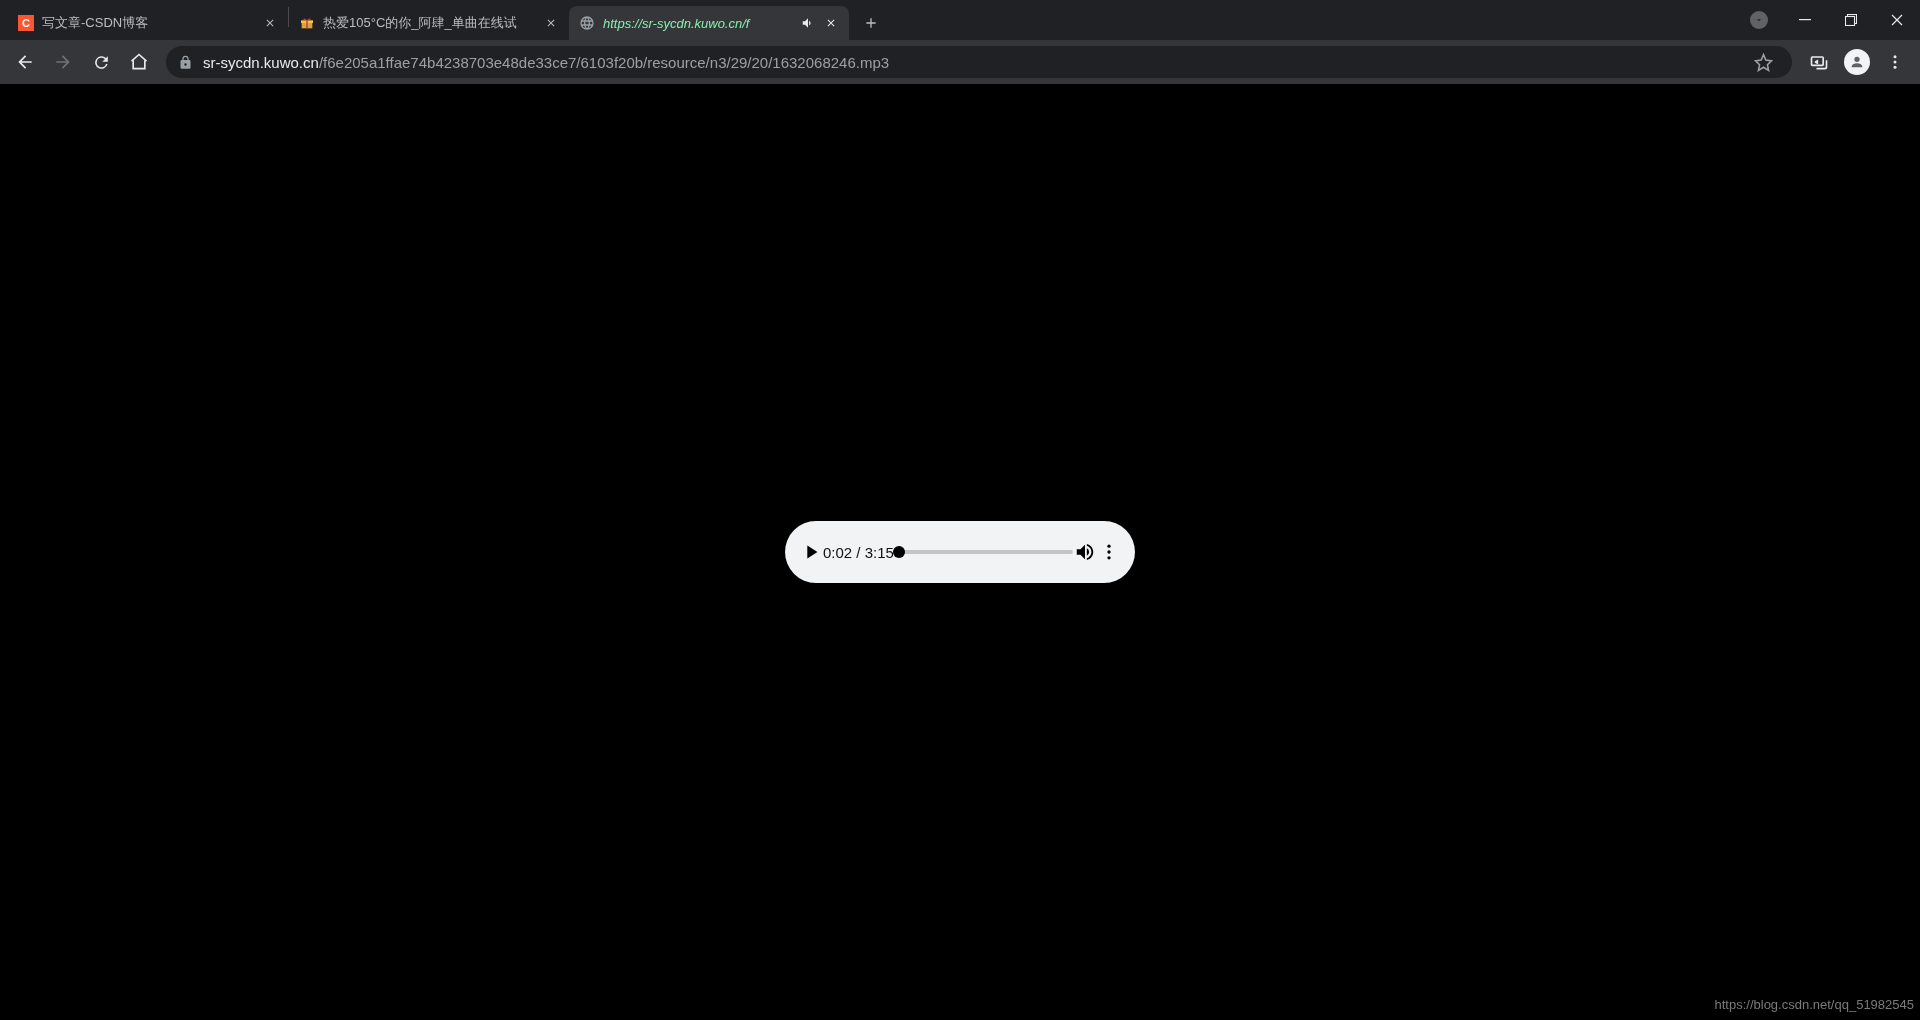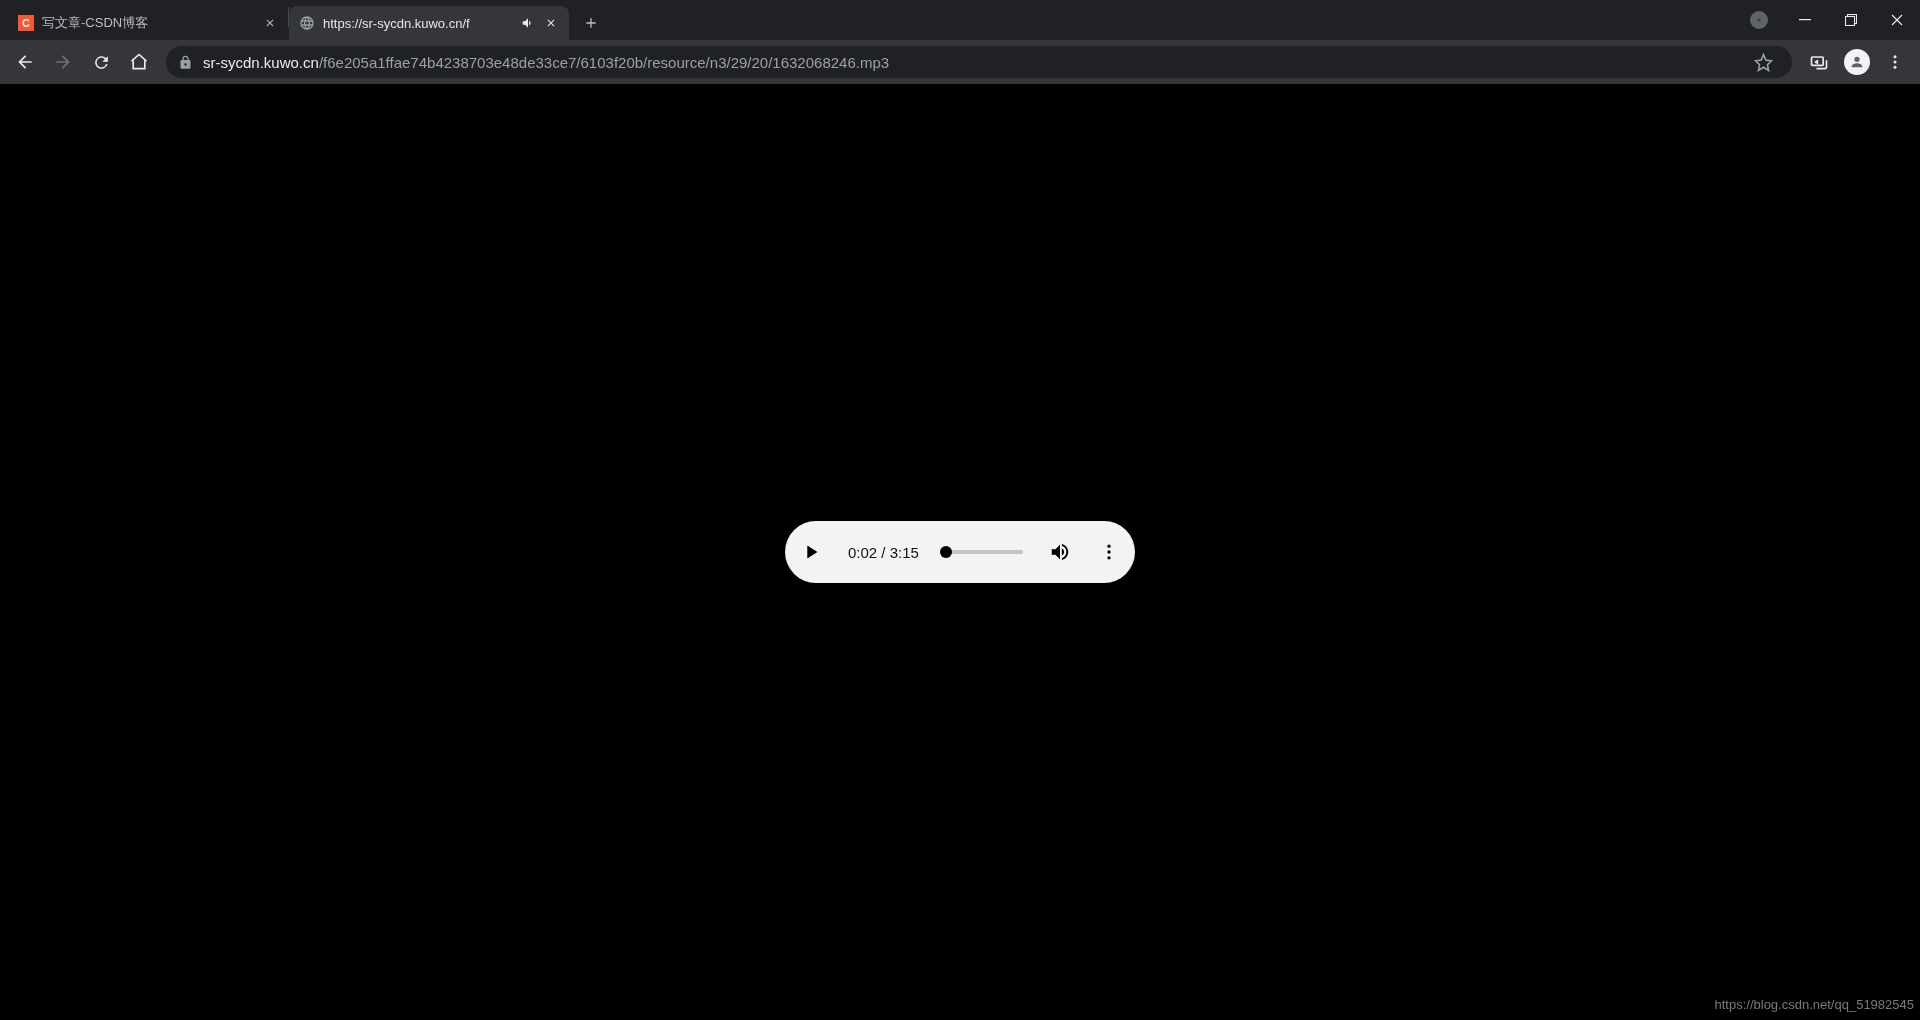--- a/index.html
+++ b/index.html
@@ -7,21 +7,21 @@
 
   
   .chrome-top { background: #202124; height: 40px; display: flex; align-items: flex-end; padding-left: 8px; }
   .tab {
     height: 34px; width: 280px; display: flex; align-items: center;
     padding: 0 10px; color: #bdbdbd; font-size: 13px;
     border-top-left-radius: 8px; border-top-right-radius: 8px;
     position: relative; gap: 8px; flex-shrink: 0;
   }
   .tab.inactive { background: #202124; }
-  .tab.active { background: #35363a; color: #e5e5e5; }
+  .tab.active { background: #35363a; color: #86efac; font-style: italic; }
   .tab-sep { width: 1px; height: 20px; background: #4a4a4a; align-self: center; margin-bottom: 6px; }
   .tab-title { flex: 1; white-space: nowrap; overflow: hidden; text-overflow: ellipsis; }
   .tab-close { width: 16px; height: 16px; display: flex; align-items: center; justify-content: center; color: #bdbdbd; cursor: pointer; }
   .tab.active .tab-close { color: #e8eaed; }
   .tab-audio { display: flex; align-items: center; }
   .favicon { width: 16px; height: 16px; flex-shrink: 0; display: flex; align-items: center; justify-content: center; }
   .favicon.csdn { background: #fc5531; color: #fff; font-size: 11px; font-weight: bold; }
   .favicon.globe svg { width: 16px; height: 16px; fill: #9aa0a6; }
   .newtab { width: 28px; height: 28px; display: flex; align-items: center; justify-content: center; margin-left: 8px; margin-bottom: 3px; color: #bdbdbd; cursor: pointer; }
 
@@ -44,21 +44,21 @@
   .omni-right { margin-left: auto; display: flex; align-items: center; gap: 6px; }
   .avatar { width: 26px; height: 26px; background: #f1f3f4; border-radius: 50%; display:flex;align-items:center;justify-content:center; }
   .avatar svg { width: 16px; height: 16px; fill: #5f6368; }
 
   
   .content { position: absolute; top: 84px; left: 0; right: 0; bottom: 0; background: #000; }
 
   .audio-player {
     position: absolute; left: 50%; top: 50%; transform: translate(-50%, -50%);
     width: 350px; height: 62px; background: #f1f3f4; border-radius: 40px;
-    display: flex; align-items: center; padding: 0 14px; gap: 25px;
+    display: flex; align-items: center; padding: 0 14px; gap: 0;
   }
   .audio-player .pbtn { width: 24px; height: 24px; display: flex; align-items: center; justify-content: center; cursor: pointer; }
   .audio-player .time { font-size: 15px; color: #111; font-family: Arial, sans-serif; }
   .audio-player .track { flex: 1; height: 4px; background: #c4c4c4; border-radius: 2px; position: relative; }
   .audio-player .track .prog { position: absolute; left: 0; top: 0; bottom: 0; width: 3%; background: #000; border-radius: 2px; }
   .audio-player .track .knob { position: absolute; left: 3%; top: 50%; width: 12px; height: 12px; background: #000; border-radius: 50%; transform: translate(-50%, -50%); }
 
   .watermark { position: absolute; right: 6px; bottom: 8px; color: #7a7a7a; font-size: 13px; font-family: Arial, sans-serif; }
 
   svg { display: block; }
@@ -73,20 +73,37 @@
     <span class="tab-title">写文章-CSDN博客</span>
     <span class="tab-close">
       <svg viewBox="0 0 24 24" width="12" height="12">
           <path d="M19 6.41 17.59 5 12 10.59 6.41 5 5 6.41 10.59 12 5 17.59 6.41 19 12 13.41 17.59 19 19 17.59 13.41 12z" fill="currentColor"></path>
         </svg>
     </span>
   </div>
 
   <div class="tab-sep"></div>
 
+  <div class="tab inactive">
+    <span class="favicon">
+      <svg viewBox="0 0 24 24" width="16" height="16">
+          <rect x="4" y="10" width="16" height="10" fill="#d9a441"></rect>
+          <rect x="3" y="8" width="18" height="4" fill="#f4c04f"></rect>
+          <rect x="11" y="8" width="2" height="12" fill="#c0392b"></rect>
+          <path d="M12 8 C9 4 5 5 7 8 Z" fill="#c0392b"></path>
+          <path d="M12 8 C15 4 19 5 17 8 Z" fill="#c0392b"></path>
+        </svg>
+    </span>
+    <span class="tab-title">热爱105°C的你_阿肆_单曲在线试</span>
+    <span class="tab-close">
+      <svg viewBox="0 0 24 24" width="12" height="12">
+          <path d="M19 6.41 17.59 5 12 10.59 6.41 5 5 6.41 10.59 12 5 17.59 6.41 19 12 13.41 17.59 19 19 17.59 13.41 12z" fill="currentColor"></path>
+        </svg>
+    </span>
+  </div>
 
   <div class="tab active">
     <span class="favicon globe">
       <svg viewBox="0 0 24 24">
           <path d="M12 2a10 10 0 1 0 0 20 10 10 0 0 0 0-20zm6.93 6h-3.1a15.7 15.7 0 0 0-1.37-3.56A8.03 8.03 0 0 1 18.93 8zM12 4c.9 1.2 1.63 2.53 2.09 4H9.91C10.37 6.53 11.1 5.2 12 4zM4.26 14a8.1 8.1 0 0 1 0-4h3.38a16.6 16.6 0 0 0 0 4H4.26zm.81 2h3.1a15.7 15.7 0 0 0 1.37 3.56A8.03 8.03 0 0 1 5.07 16zM8.17 8h-3.1a8.03 8.03 0 0 1 4.47-3.56A15.7 15.7 0 0 0 8.17 8zM12 20c-.9-1.2-1.63-2.53-2.09-4h4.18c-.46 1.47-1.19 2.8-2.09 4zm2.34-6H9.66a14.7 14.7 0 0 1 0-4h4.68a14.7 14.7 0 0 1 0 4zm.12 5.56A15.7 15.7 0 0 0 15.83 16h3.1a8.03 8.03 0 0 1-4.47 3.56zM16.36 14a16.6 16.6 0 0 0 0-4h3.38a8.1 8.1 0 0 1 0 4h-3.38z"></path>
         </svg>
     </span>
     <span class="tab-title">https://sr-sycdn.kuwo.cn/f</span>
     <span class="tab-audio">
       <svg viewBox="0 0 24 24" width="14" height="14" fill="#e8eaed">

